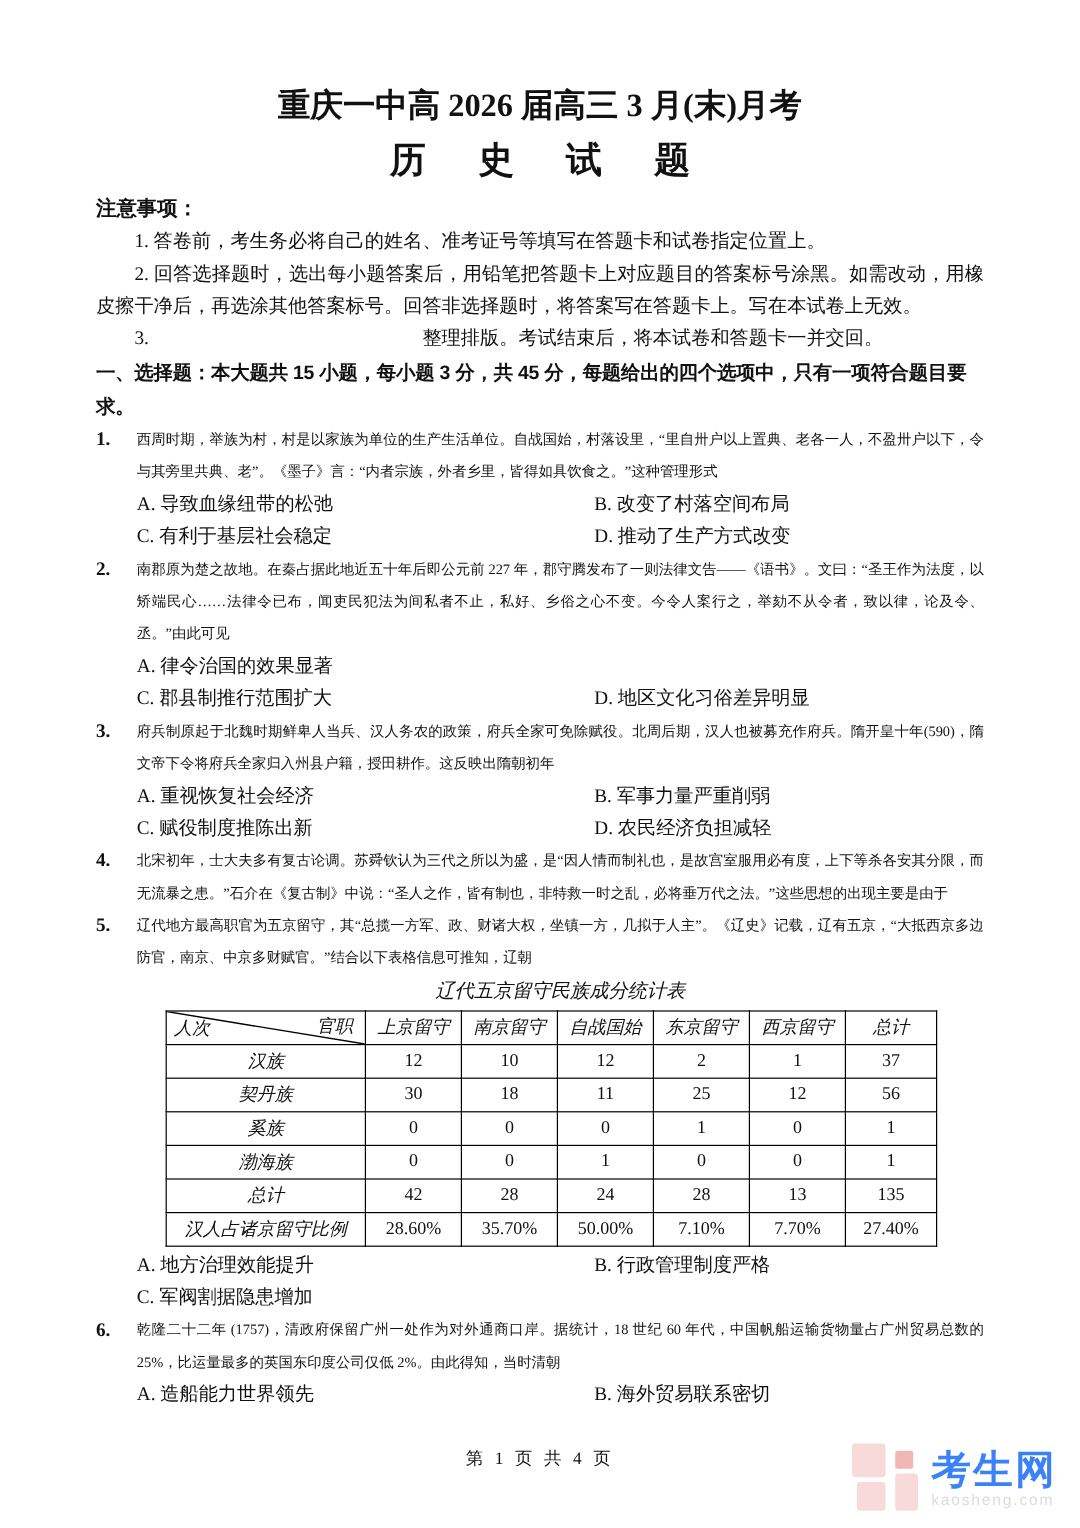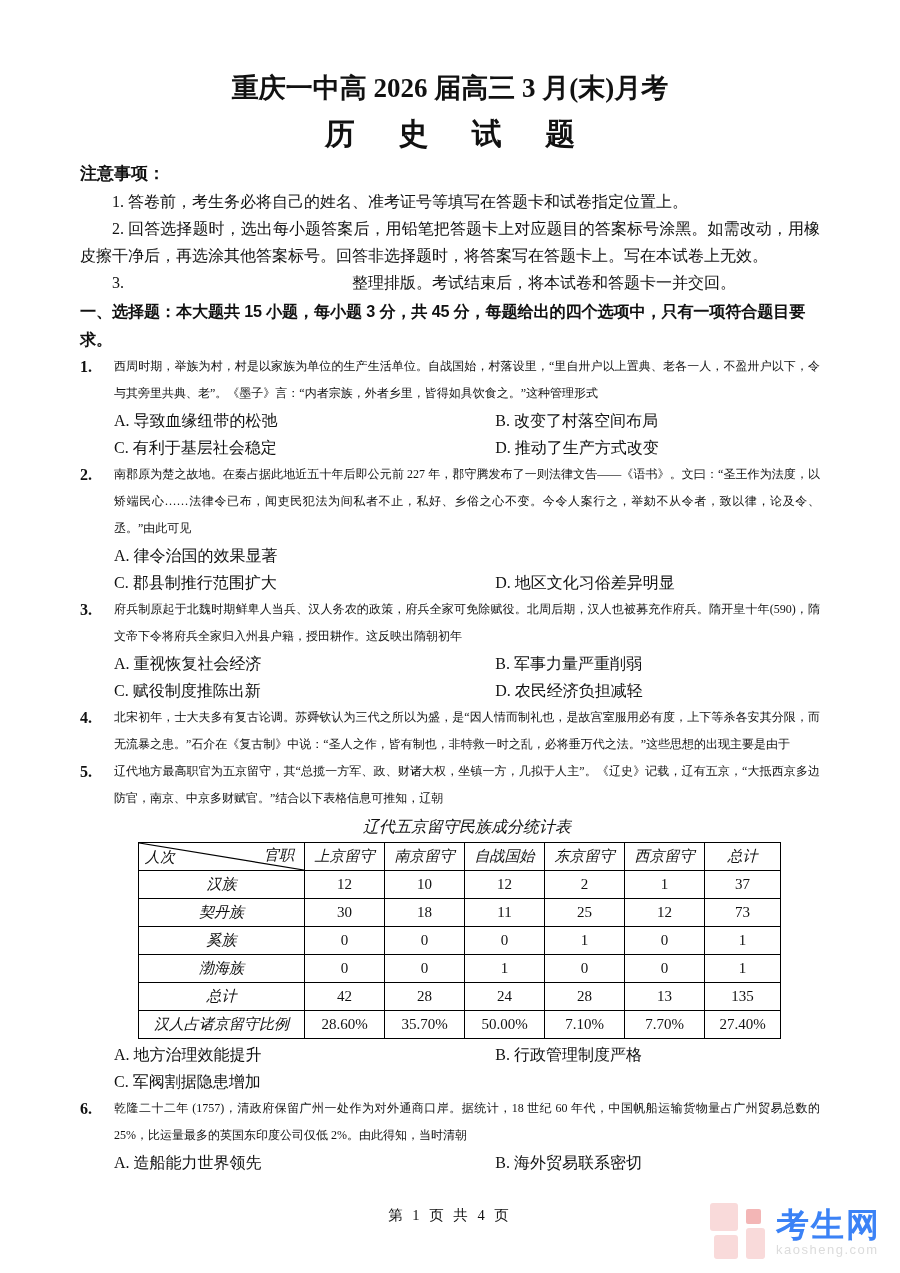--- a/index.html
+++ b/index.html
@@ -203,21 +203,21 @@
             <td>1</td>
             <td>37</td>
           </tr>
           <tr>
             <td class="cjk">契丹族</td>
             <td>30</td>
             <td>18</td>
             <td>11</td>
             <td>25</td>
             <td>12</td>
-            <td>73</td>
+            <td>56</td>
           </tr>
           <tr>
             <td class="cjk">奚族</td>
             <td>0</td>
             <td>0</td>
             <td>0</td>
             <td>1</td>
             <td>0</td>
             <td>1</td>
           </tr>

